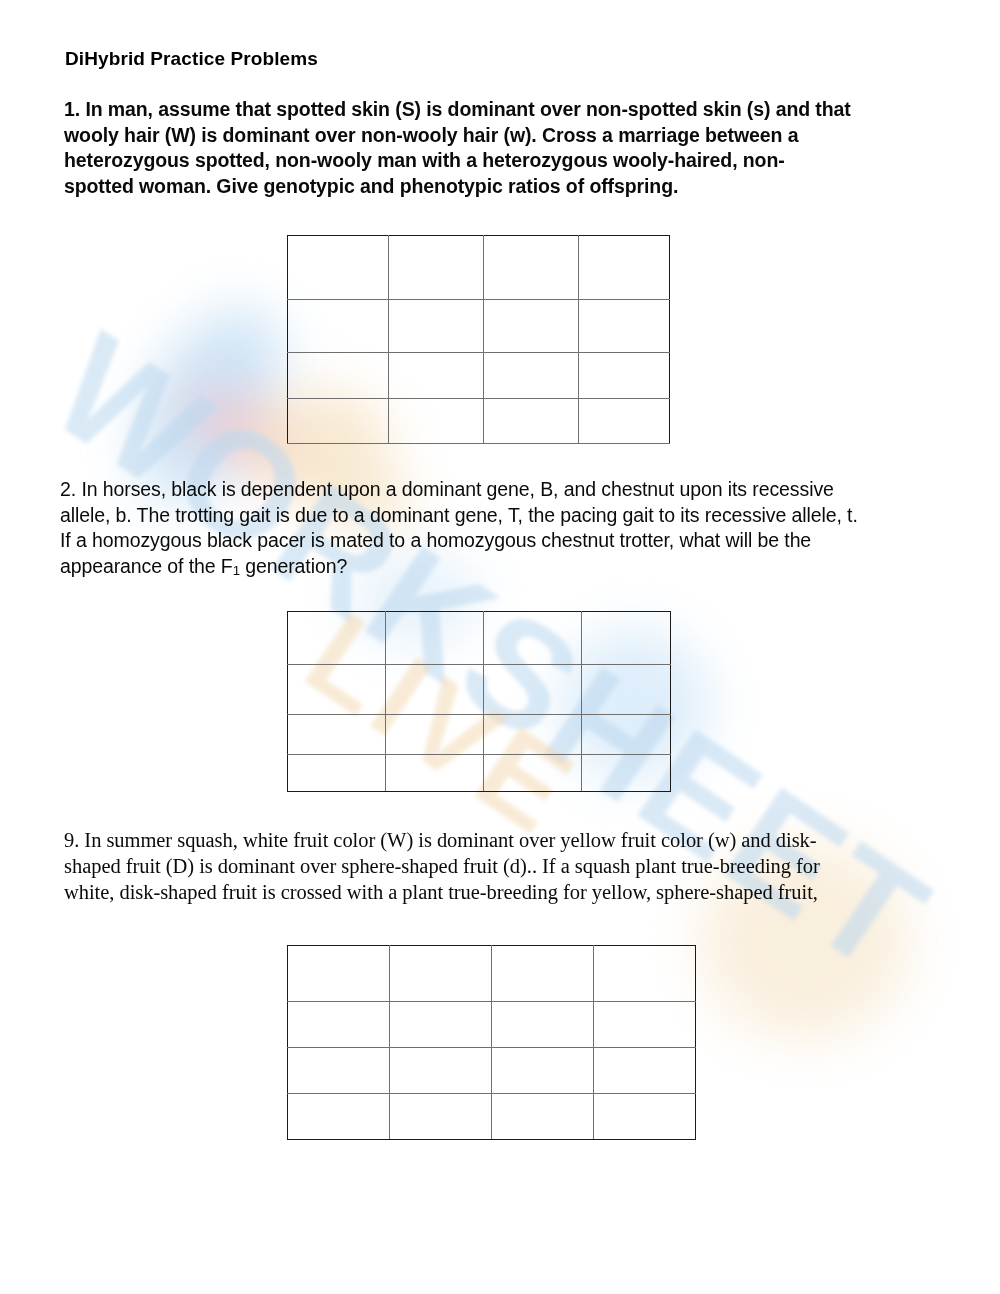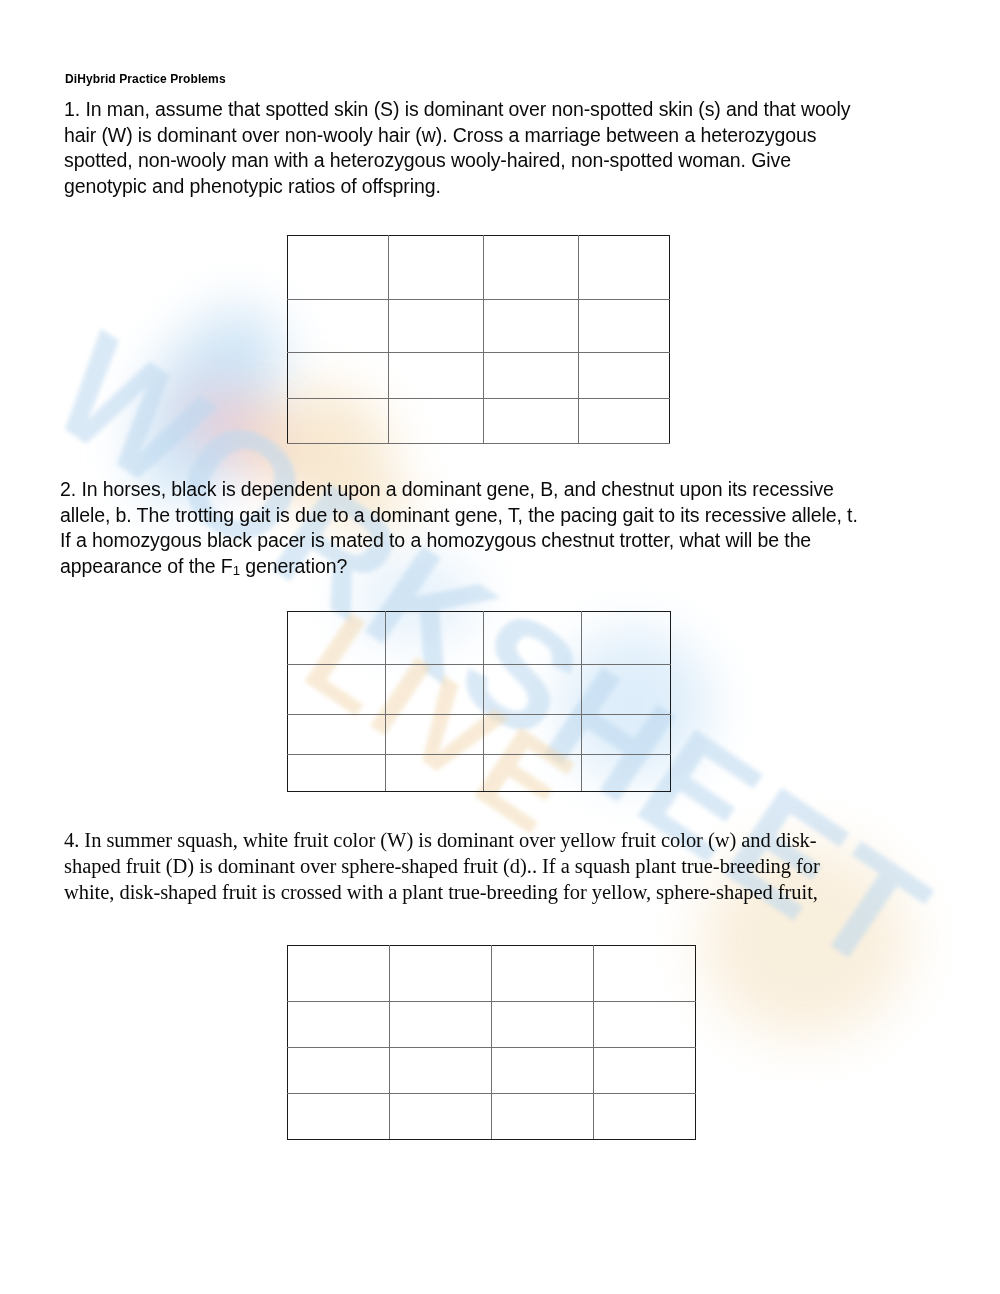--- a/index.html
+++ b/index.html
@@ -111,43 +111,42 @@
     left: 0; top: 0;
     width: 1000px;
     height: 1294px;
     z-index: 2;
   }
 
   #doc-title {
     position: absolute;
     left: 65px;
     top: 48px;
-    font-size: 12px;
+    font-size: 19px;
     font-weight: 700;
     letter-spacing: 0.1px;
-    margin-top: 24px;
   }
 
   .question {
     position: absolute;
     font-size: 19.5px;
     line-height: 25.5px;
     color: #0a0a0a;
   }
   .q-sans {
     font-family: "Liberation Sans", sans-serif;
     letter-spacing: -0.1px;
   }
   .q-serif {
     font-family: "Liberation Serif", serif;
     font-size: 20.5px;
     line-height: 26px;
     letter-spacing: -0.05px;
   }
-  #question-1 { left: 64px; top: 97px;  width: 790px; }
+  #question-1 { left: 64px; top: 97px;  width: 790px; font-weight: bold; }
   #question-2 { left: 60px; top: 477px; width: 800px; }
   #question-3 { left: 64px; top: 827px; width: 800px; }
   sub {
     font-size: 0.68em;
     vertical-align: baseline;
     position: relative;
     bottom: -0.22em;
   }
 
   
@@ -257,21 +256,21 @@
       </tr>
       <tr class="heavy-bottom">
         <td class="edge-left" style="height:36px"></td>
         <td style="height:36px"></td>
         <td style="height:36px"></td>
         <td class="edge-right" style="height:36px"></td>
       </tr>
     </tbody>
   </table>
 
-  <div class="question q-serif" id="question-3">4. In summer squash, white fruit color (W) is dominant over yellow fruit color (w) and disk-shaped fruit (D) is dominant over sphere-shaped fruit (d).. If a squash plant true-breeding for white, disk-shaped fruit is crossed with a plant true-breeding for yellow, sphere-shaped fruit,</div>
+  <div class="question q-serif" id="question-3">9. In summer squash, white fruit color (W) is dominant over yellow fruit color (w) and disk-shaped fruit (D) is dominant over sphere-shaped fruit (d).. If a squash plant true-breeding for white, disk-shaped fruit is crossed with a plant true-breeding for yellow, sphere-shaped fruit,</div>
 
   <table class="punnett" id="grid-3">
     <colgroup>
       <col style="width:102px">
         <col style="width:102px">
         <col style="width:102px">
         <col style="width:102px">
     </colgroup>
     <tbody>
       <tr class="heavy-top">

